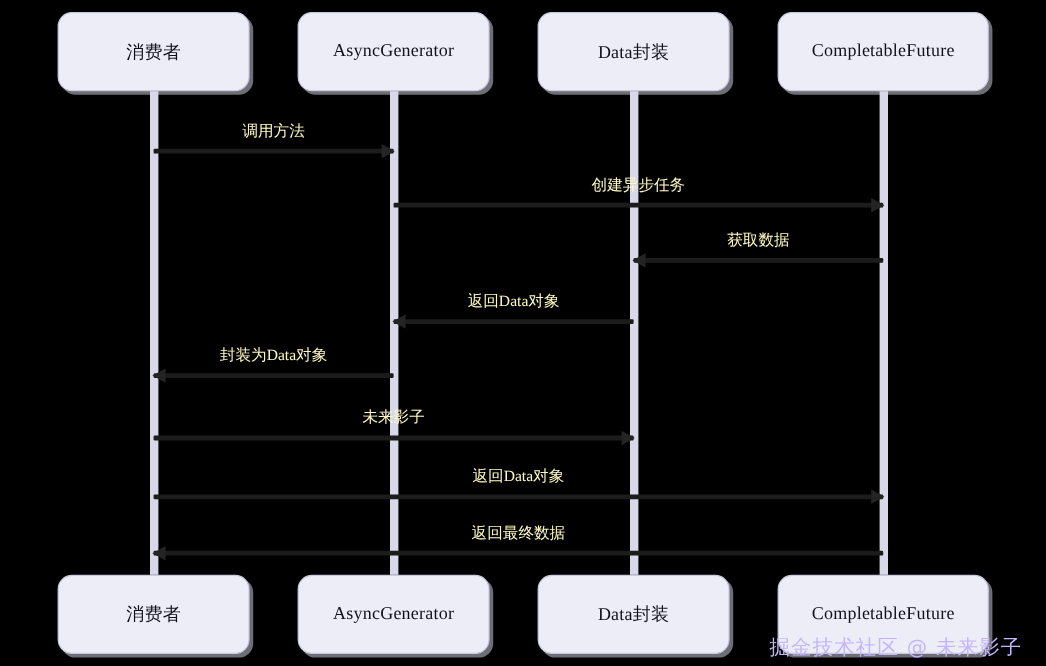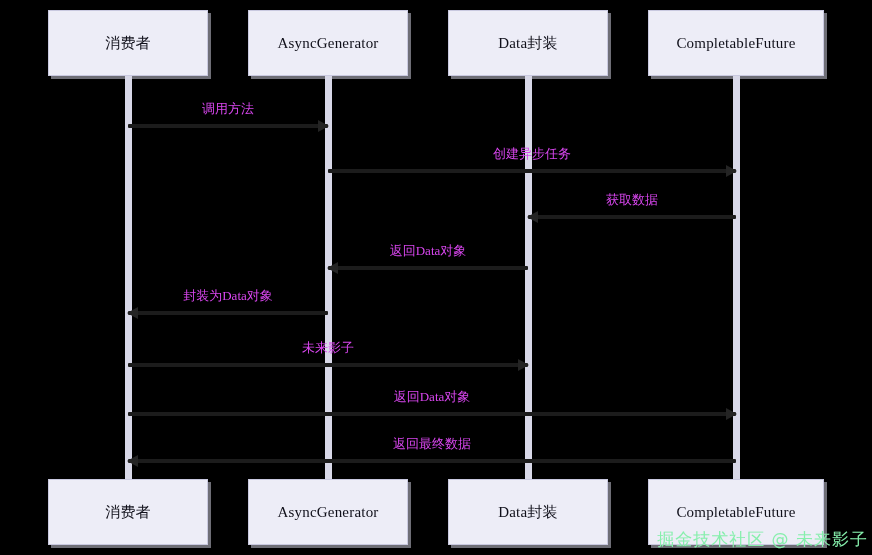--- a/index.html
+++ b/index.html
@@ -15,21 +15,21 @@
     overflow: hidden;
     font-family: "Liberation Serif", "DejaVu Serif", serif;
   }
 
   
   .participant {
     position: absolute;
     box-sizing: border-box;
     background: #ededf7;
     border: 1px solid #c9c9e0;
-    border-radius: 0;
+    border-radius: 12px;
     display: flex;
     align-items: center;
     justify-content: center;
     color: #10101a;
     font-size: 15px;
     letter-spacing: 0.2px;
     box-shadow: 3px 3px 0 rgba(200,200,215,0.55);
   }
 
   
@@ -66,32 +66,32 @@
   }
   .msg.to-left .head {
     left: -1px;
     border-right: 11px solid #242424;
   }
   .msg .label {
     position: absolute;
     bottom: 7px;
     width: 100%;
     text-align: center;
-    color: #d946ef;
+    color: #fef9c3;
     font-size: 13px;
     white-space: nowrap;
     line-height: 1.2;
   }
 
   
   #watermark {
     position: absolute;
-    right: 4px;
+    right: 20px;
     bottom: 4px;
-    color: #86efac;
+    color: #c4b5fd;
     font-size: 17px;
     letter-spacing: 1px;
     white-space: nowrap;
     font-family: "DejaVu Sans", sans-serif;
   }
 </style>
 </head>
 <body>
 
 <div id="canvas">

